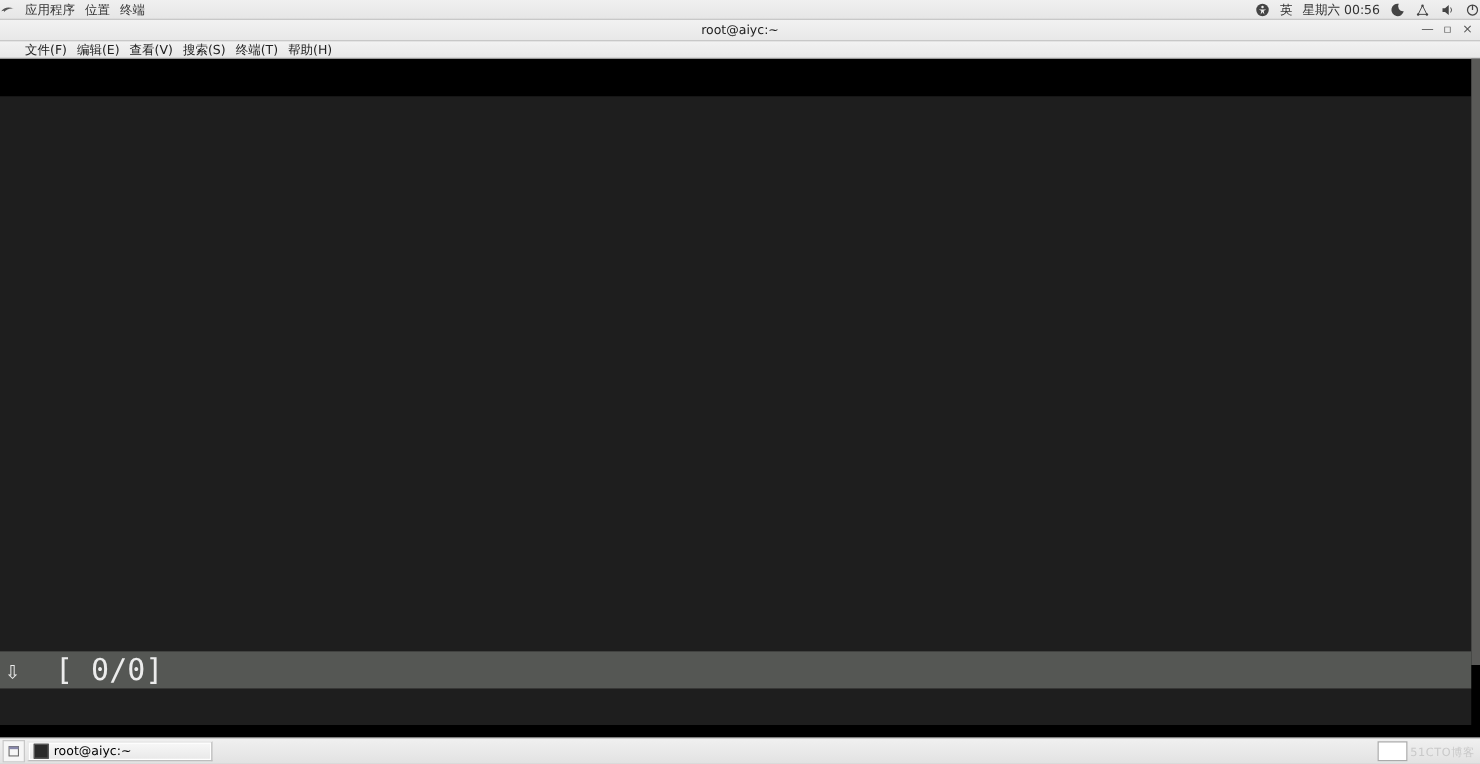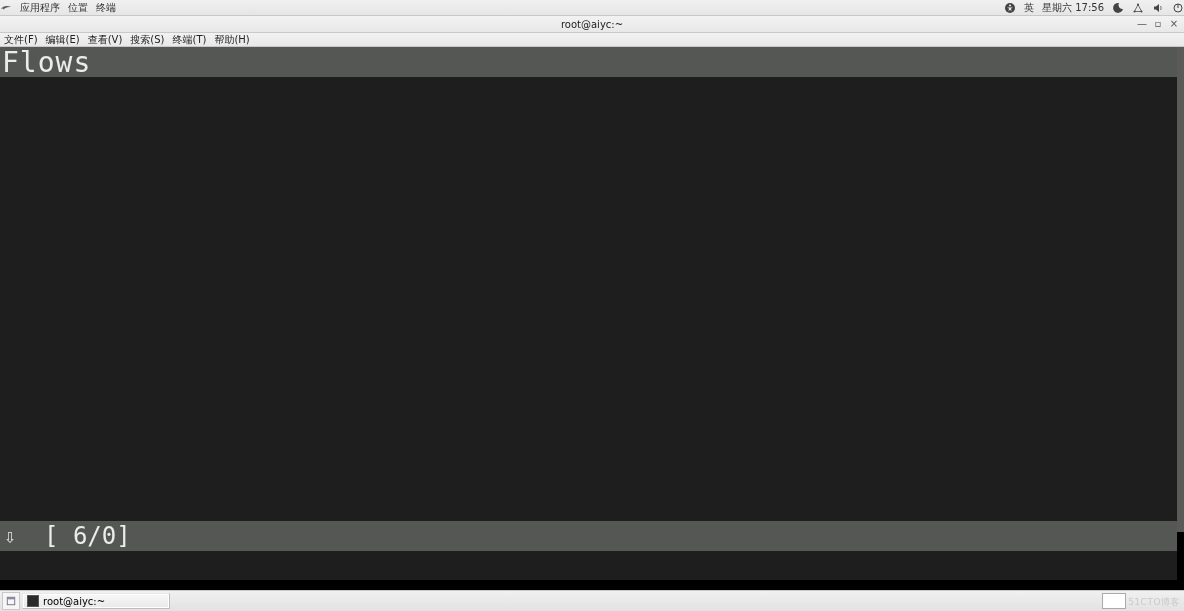--- a/index.html
+++ b/index.html
@@ -13,21 +13,21 @@
 .panel-icon { display:inline-flex; align-items:center; justify-content:center; width:12px; height:12px; }
 .panel-icon svg { width:12px; height:12px; }
 .kali-logo { width:12px; height:12px; }
 
 
 .win-titlebar { height: 17px; background: linear-gradient(#f2f2f2,#e8e8e8); display:flex; align-items:center; justify-content:center; position:relative; font-size:10px; color:#222; border-bottom:1px solid #c8c8c8; }
 .win-controls { position:absolute; right:4px; top:1px; display:flex; gap:4px; }
 .win-btn { width:12px; height:12px; display:flex; align-items:center; justify-content:center; font-size:10px; color:#555; cursor:pointer; }
 
 
-.menubar { height: 14px; background: linear-gradient(#f2f2f2,#e8e8e8); display:flex; align-items:center; font-size:10px; color:#222; padding-left:4px; border-bottom:1px solid #c8c8c8; }
+.menubar { height: 14px; background: linear-gradient(#f2f2f2,#e8e8e8); display:flex; align-items:center; font-size:10px; color:#222; padding-left:20px; border-bottom:1px solid #c8c8c8; }
 .menubar .menu-item { margin-right:8px; cursor:pointer; }
 
 
 .term-wrap { height: 543px; background:#000; position:relative; font-family: "DejaVu Sans Mono","Liberation Mono","Courier New",monospace; }
 .flows-header { height:30px; background:#555754; color:#ececec; font-size:28px; font-weight:400; letter-spacing:1px; padding-left:2px; display:flex; align-items:center; }
 .flows-body { position:absolute; top:30px; left:0; right:7px; bottom:69px; background:#1e1e1e; }
 .term-scrollbar { position:absolute; top:0; right:0; width:7px; bottom:58px; background:#5a5a58; }
 .status-bar { position:absolute; left:0; right:7px; bottom:39px; height:30px; background:#555754; color:#ececec; font-size:24px; display:flex; align-items:center; padding:0 4px; font-family:inherit; }
 .status-bar .arrow { width:20px; font-size:20px; }
 .status-bar .spacer { flex:1; }
@@ -59,21 +59,21 @@
   <div class="spacer"></div>
   <div class="right">
     <span class="panel-icon">
       <svg viewBox="0 0 24 24">
           <circle cx="12" cy="12" r="10" fill="#444"></circle>
           <circle cx="12" cy="7" r="2" fill="#eee"></circle>
           <path d="M6 11 H18 L14 13 L15 19 L12 15 L9 19 L10 13 Z" fill="#eee"></path>
         </svg>
     </span>
     <span>英</span>
-    <span>星期六 17:56</span>
+    <span>星期六 00:56</span>
     <span class="panel-icon">
       <svg viewBox="0 0 24 24">
           <path d="M14 2 A10 10 0 1 0 22 14 A8 8 0 0 1 14 2 Z" fill="#444"></path>
         </svg>
     </span>
     <span class="panel-icon">
       <svg viewBox="0 0 24 24">
           <circle cx="12" cy="5" r="2" fill="#444"></circle>
           <circle cx="5" cy="19" r="2" fill="#444"></circle>
           <circle cx="19" cy="19" r="2" fill="#444"></circle>
@@ -107,27 +107,26 @@
 <div class="menubar">
   <span class="menu-item">文件(F)</span>
   <span class="menu-item">编辑(E)</span>
   <span class="menu-item">查看(V)</span>
   <span class="menu-item">搜索(S)</span>
   <span class="menu-item">终端(T)</span>
   <span class="menu-item">帮助(H)</span>
 </div>
 
 <div class="term-wrap">
-  <div class="flows-header">Flows</div>
   <div class="flows-body"></div>
   <div class="term-scrollbar"></div>
   <div class="status-bar">
     <span class="arrow">⇩</span>
     <span style="width:20px;"></span>
-    <span>[ 6/0]</span>
+    <span>[ 0/0]</span>
     <span class="spacer"></span>
   </div>
   <div class="cmd-line"></div>
   <div class="term-bottom-gap"></div>
 </div>
 
 <div class="taskbar">
   <div class="showdesk">
     <svg viewBox="0 0 24 24" width="10" height="10">
         <rect x="3" y="3" width="18" height="18" fill="none" stroke="#666" stroke-width="2"></rect>

